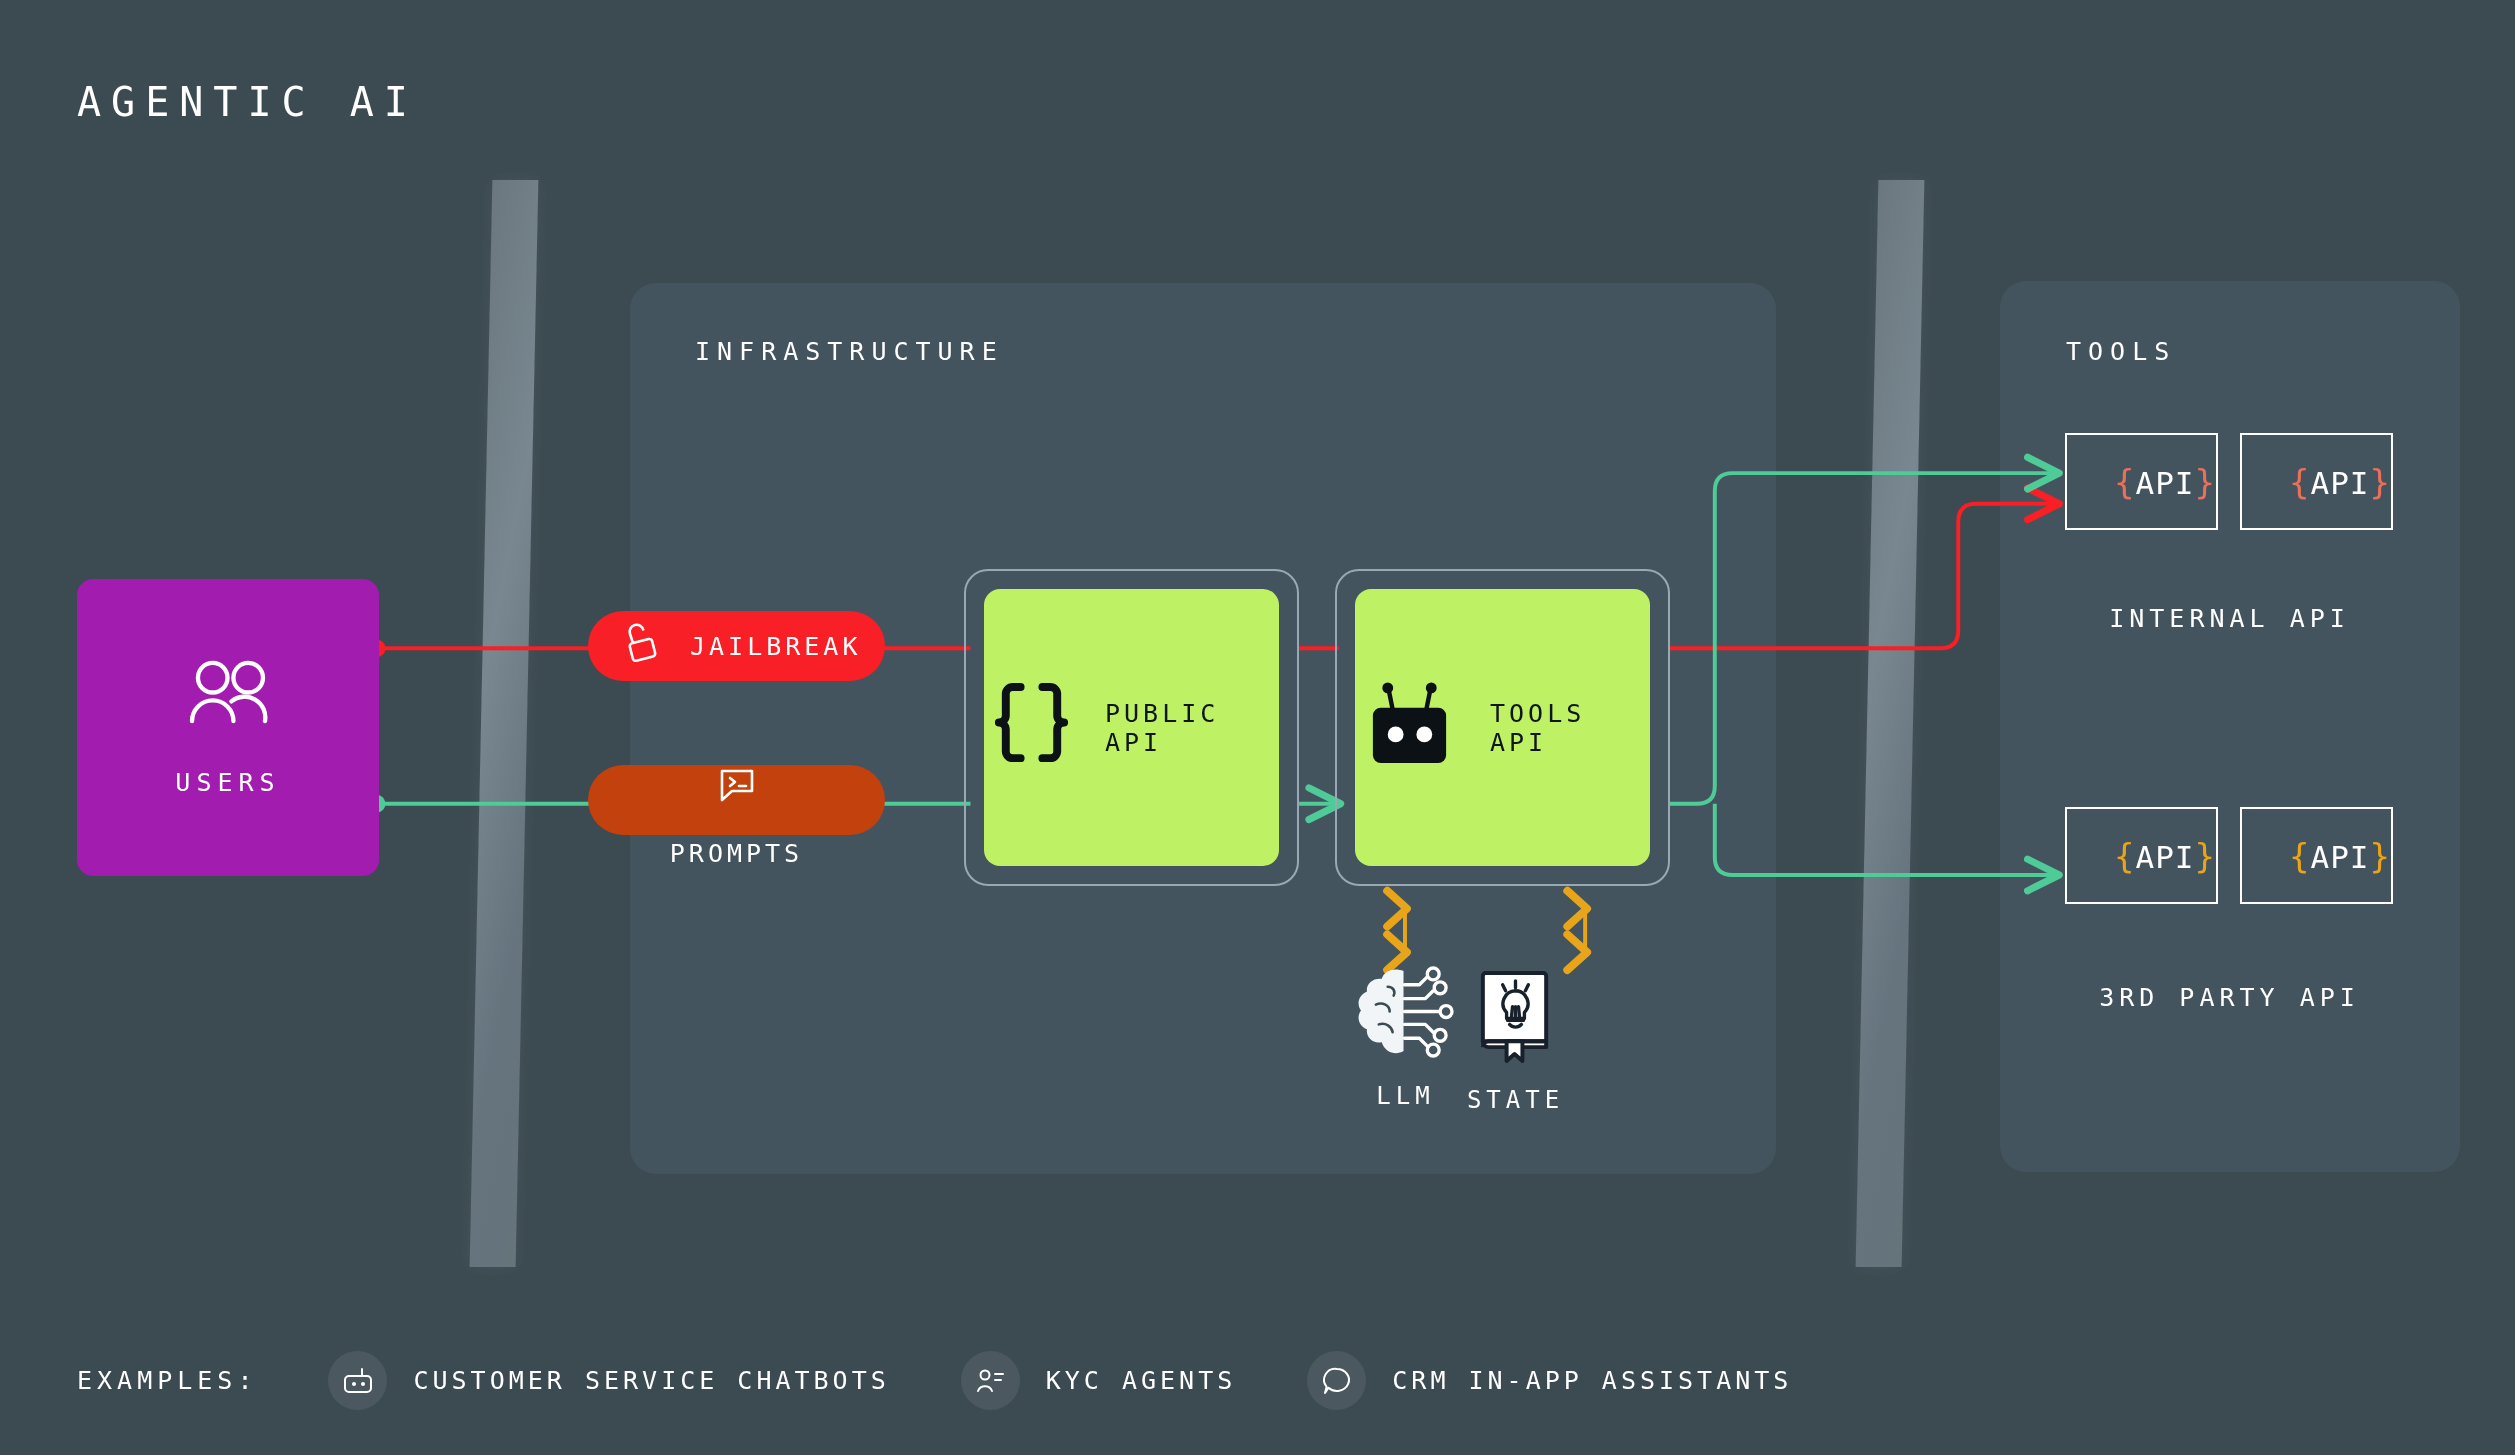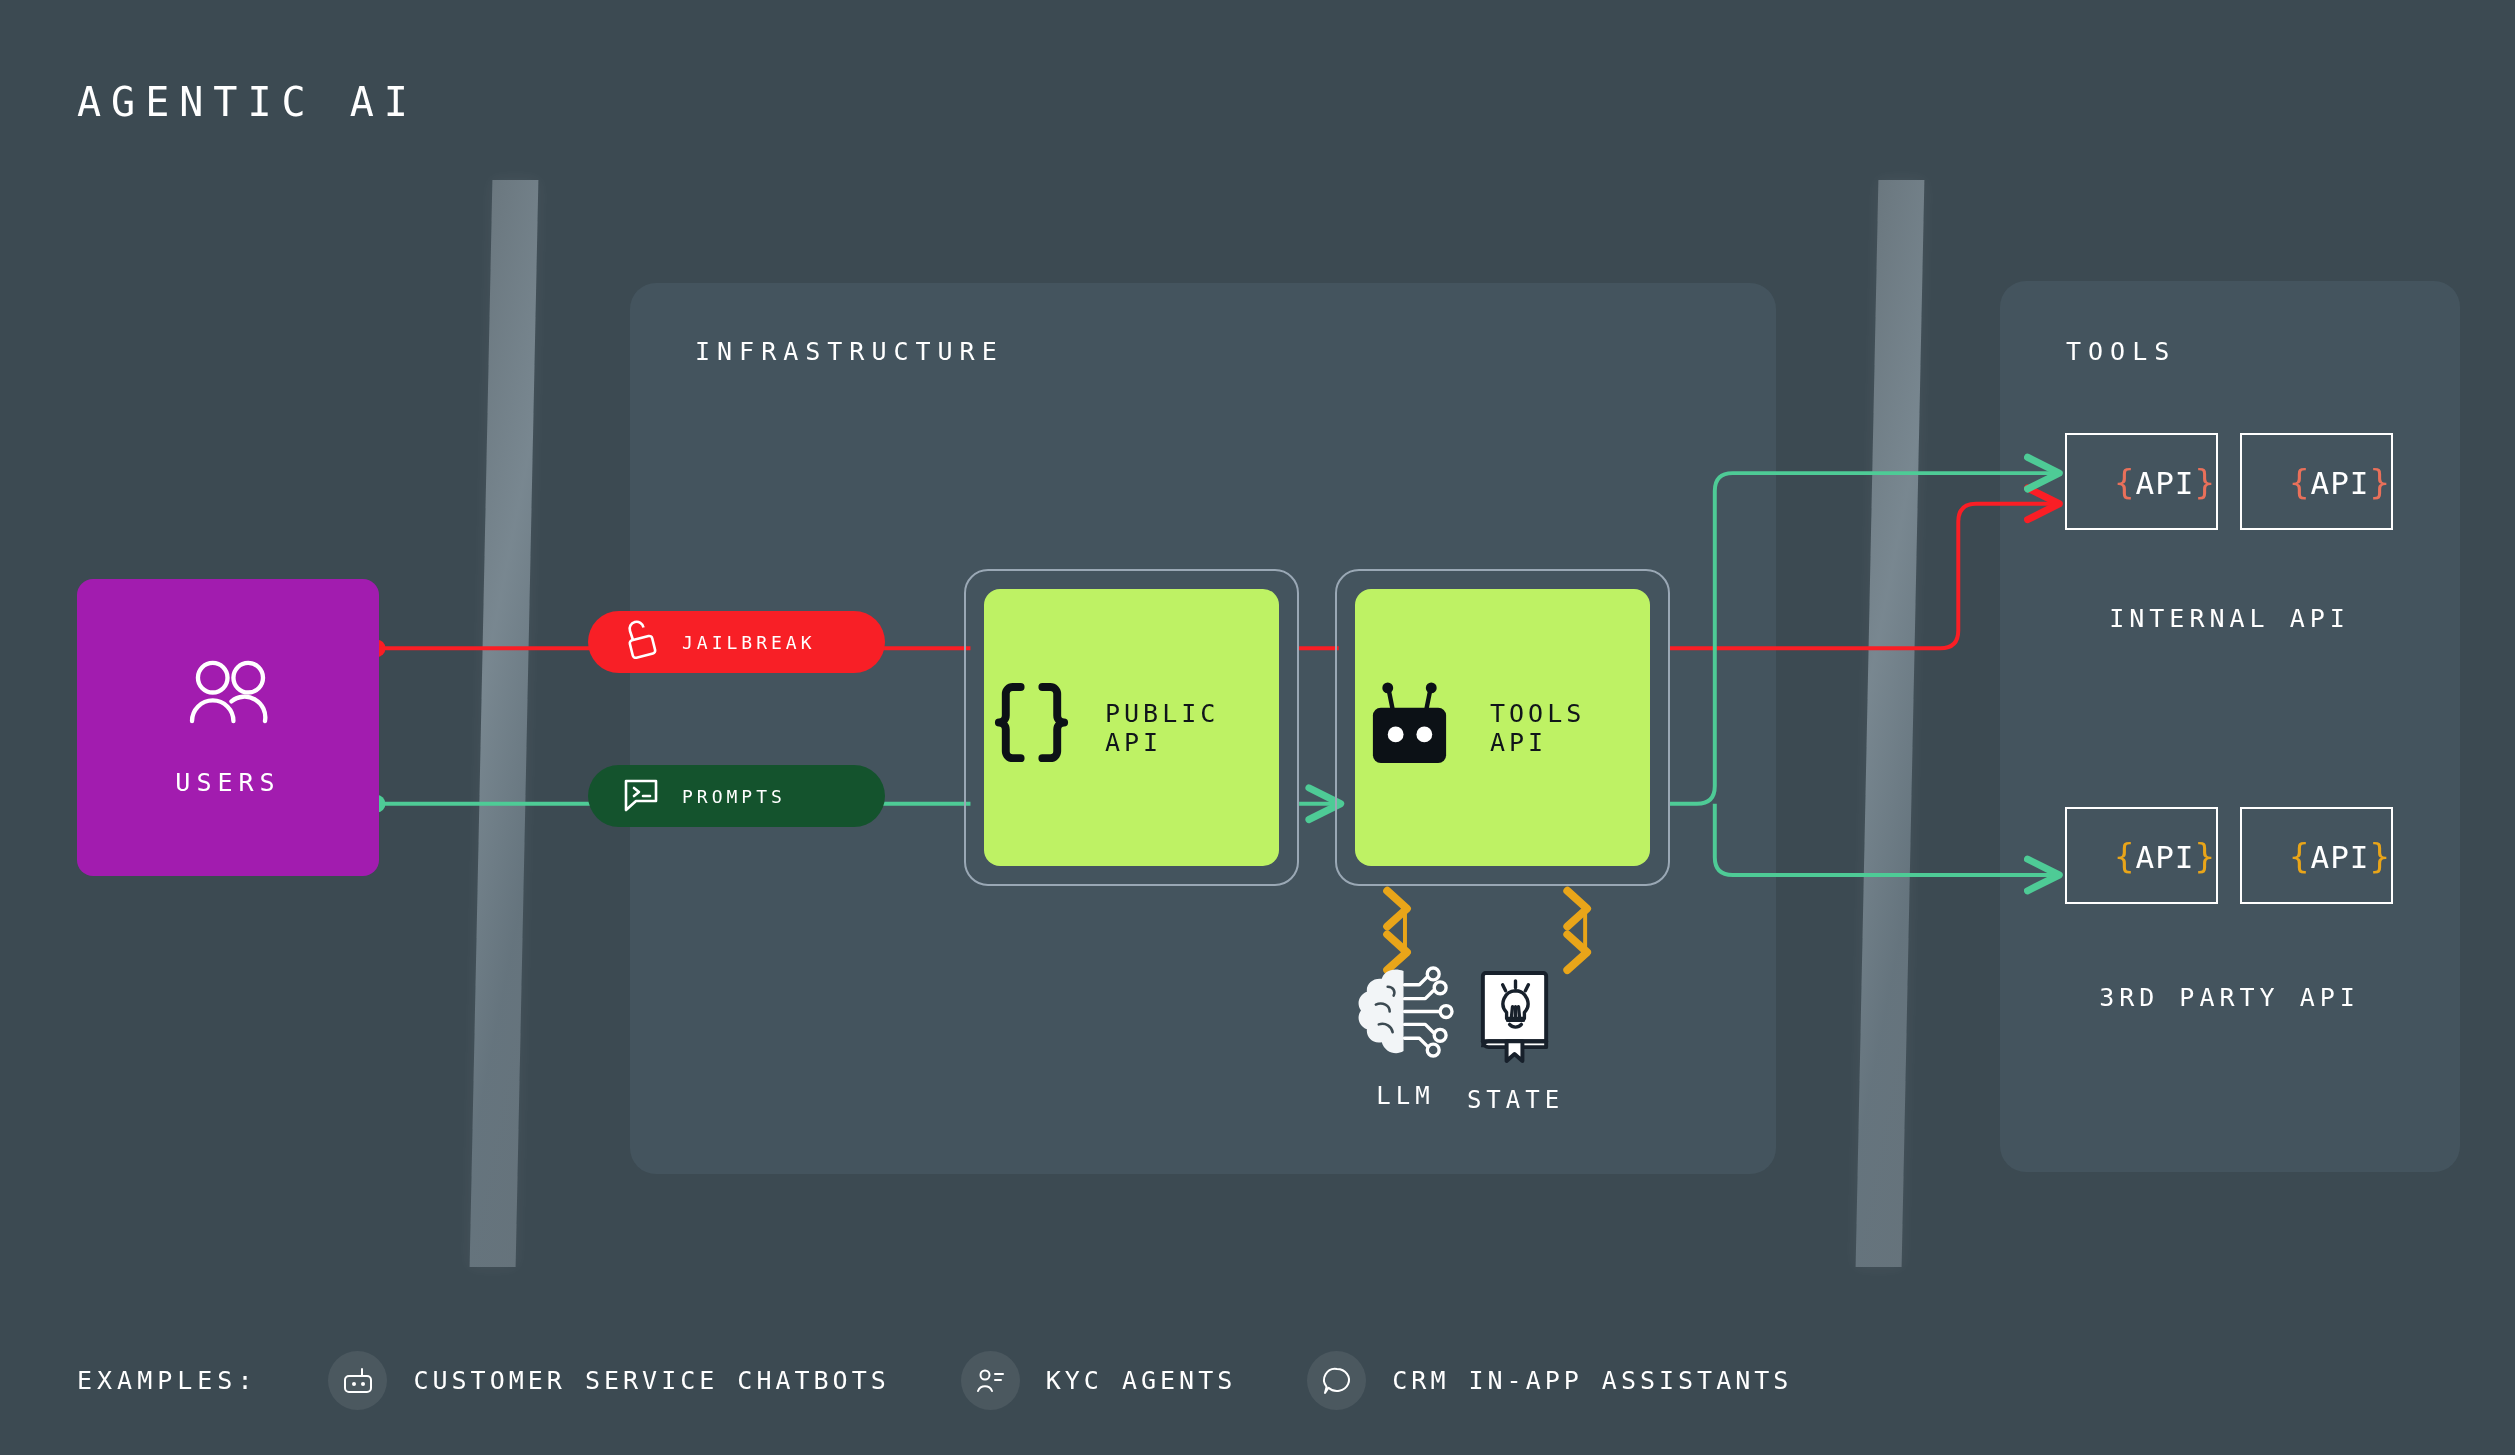--- a/index.html
+++ b/index.html
@@ -48,27 +48,27 @@
   #users-card {
     left: 77px; top: 579px; width: 302px; height: 297px;
     background: #a21caf; border-radius: 16px;
     display: flex; flex-direction: column;
     align-items: center; justify-content: center; gap: 36px;
   }
   #users-label { font-size: 25px; letter-spacing: 6px; color: #fff; }
 
   
   .pill {
-    height: 62px; border-radius: 38px;
-    display: flex; align-items: center; gap: 22px;
+    height: 70px; border-radius: 38px;
+    display: flex; align-items: center; gap: 30px;
     padding: 0 34px;
-    color: #fff; font-size: 18px; letter-spacing: 4px;
+    color: #fff; font-size: 25px; letter-spacing: 4px;
   }
   #pill-jailbreak { left: 588px; top: 611px; width: 297px; background: #f81f26; }
-  #pill-prompts   { left: 588px; top: 765px; width: 297px; background: #14532d; }
+  #pill-prompts   { left: 588px; top: 765px; width: 297px; background: #c2410c; flex-direction: column; }
 
   
   .node-frame {
     width: 335px; height: 317px;
     border: 2px solid #9aa8b5; border-radius: 24px;
     padding: 18px;
   }
   .node-card {
     width: 100%; height: 100%;
     background: #bef264; border-radius: 16px;

